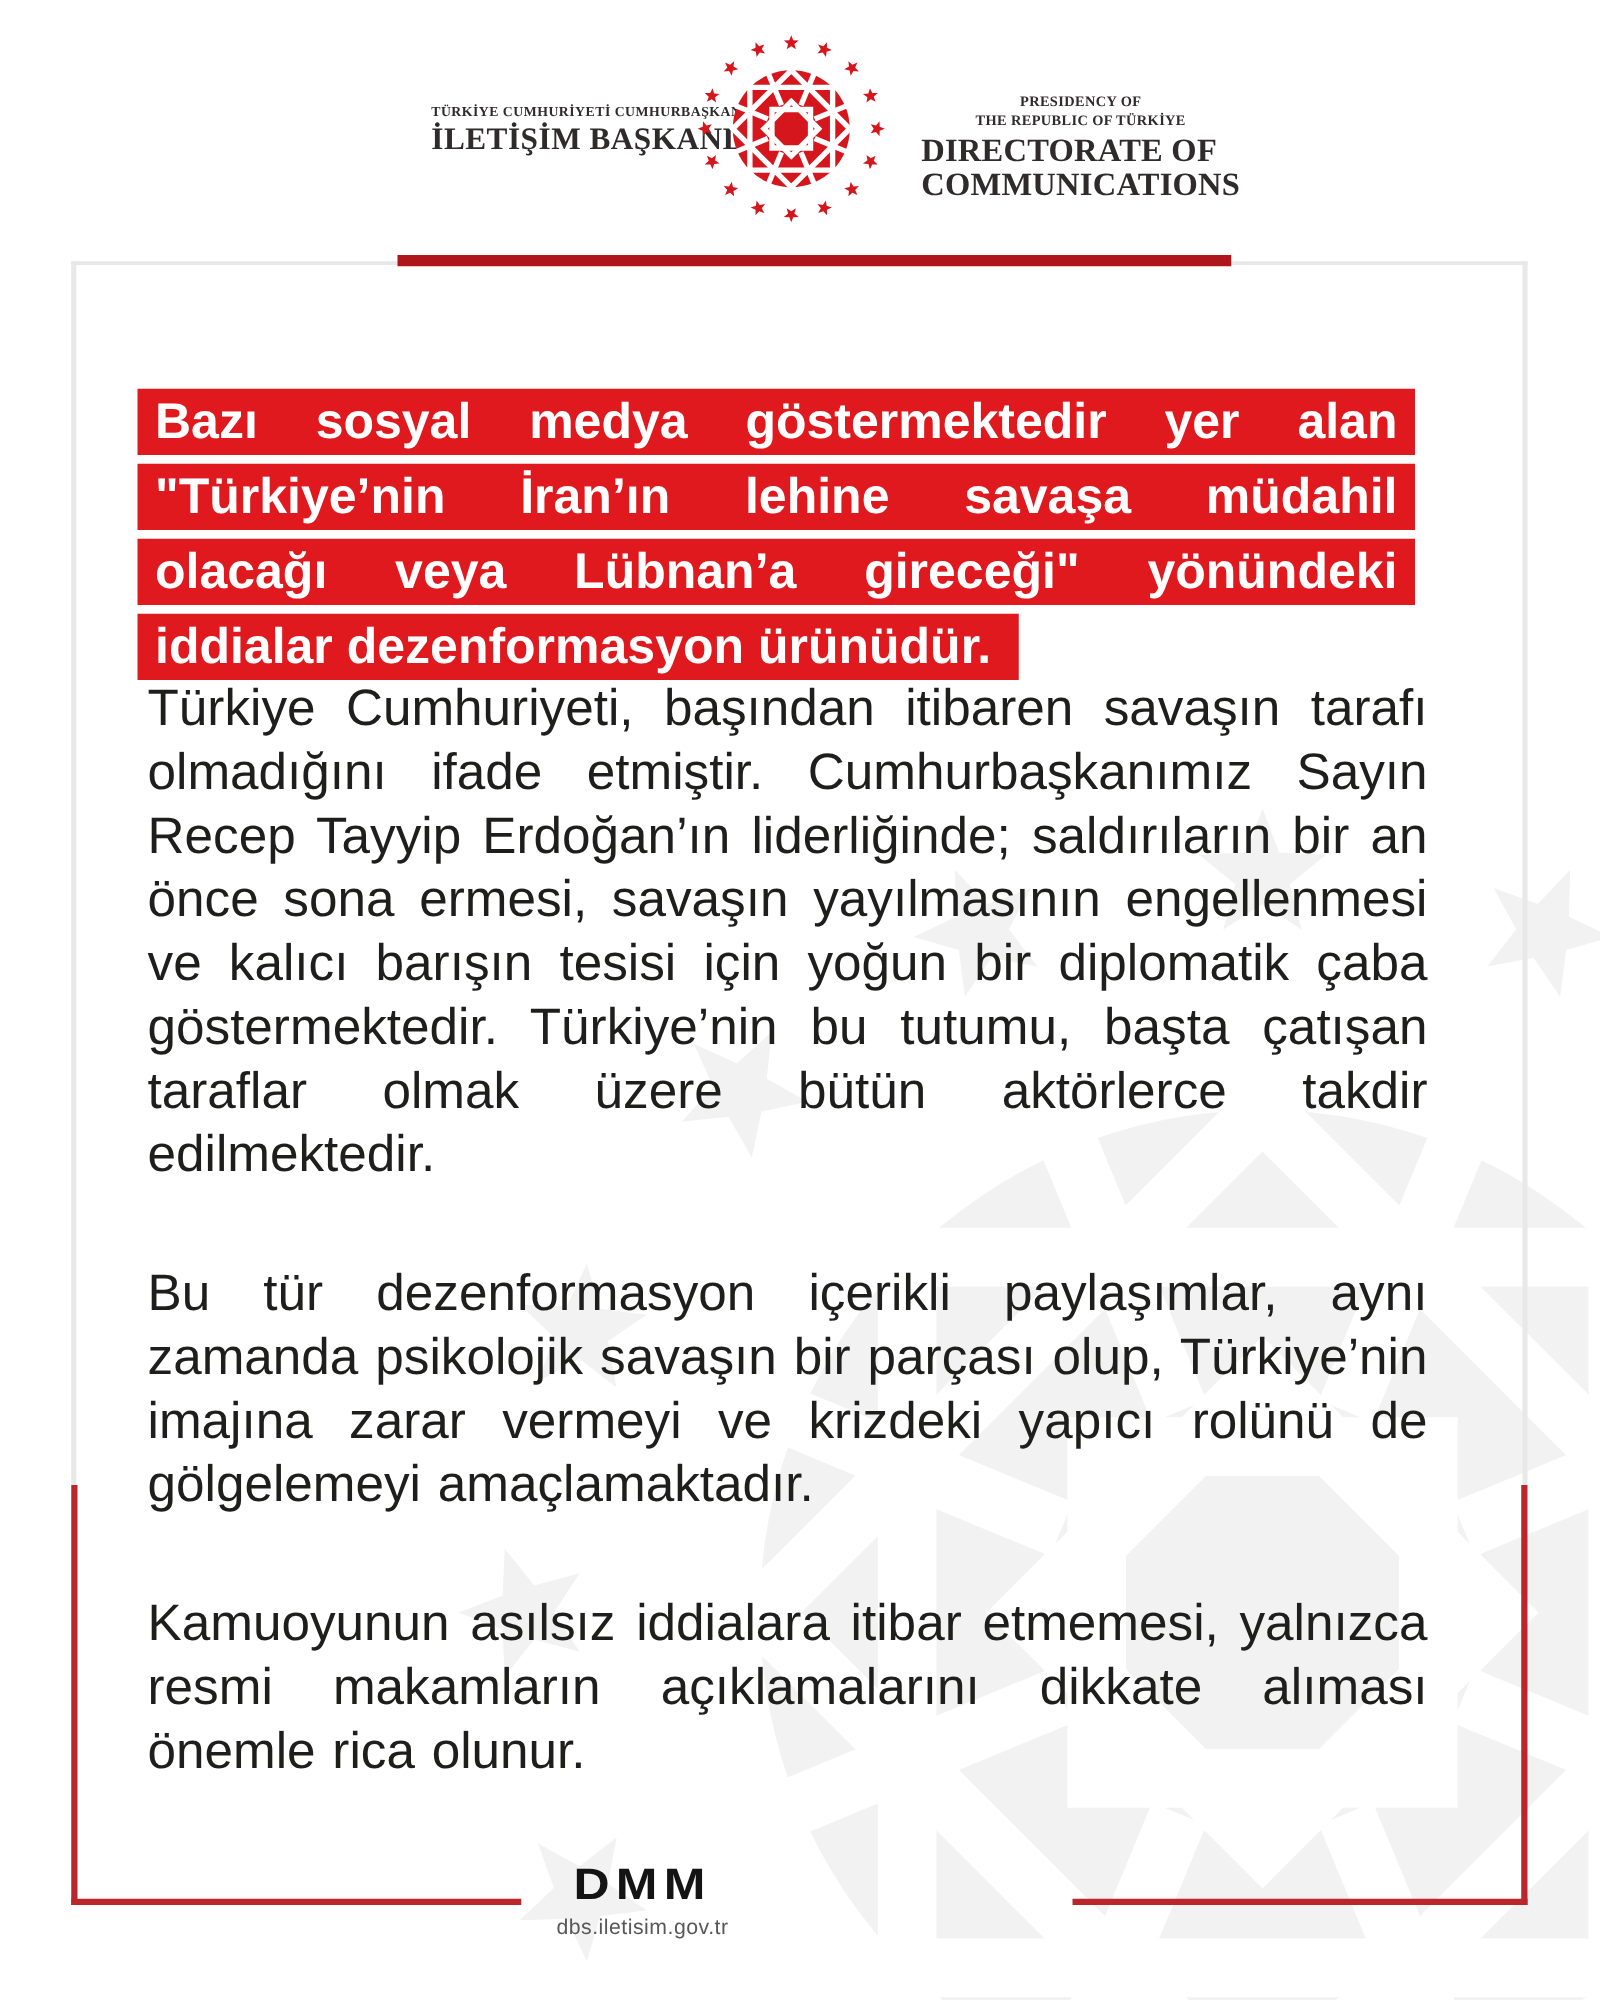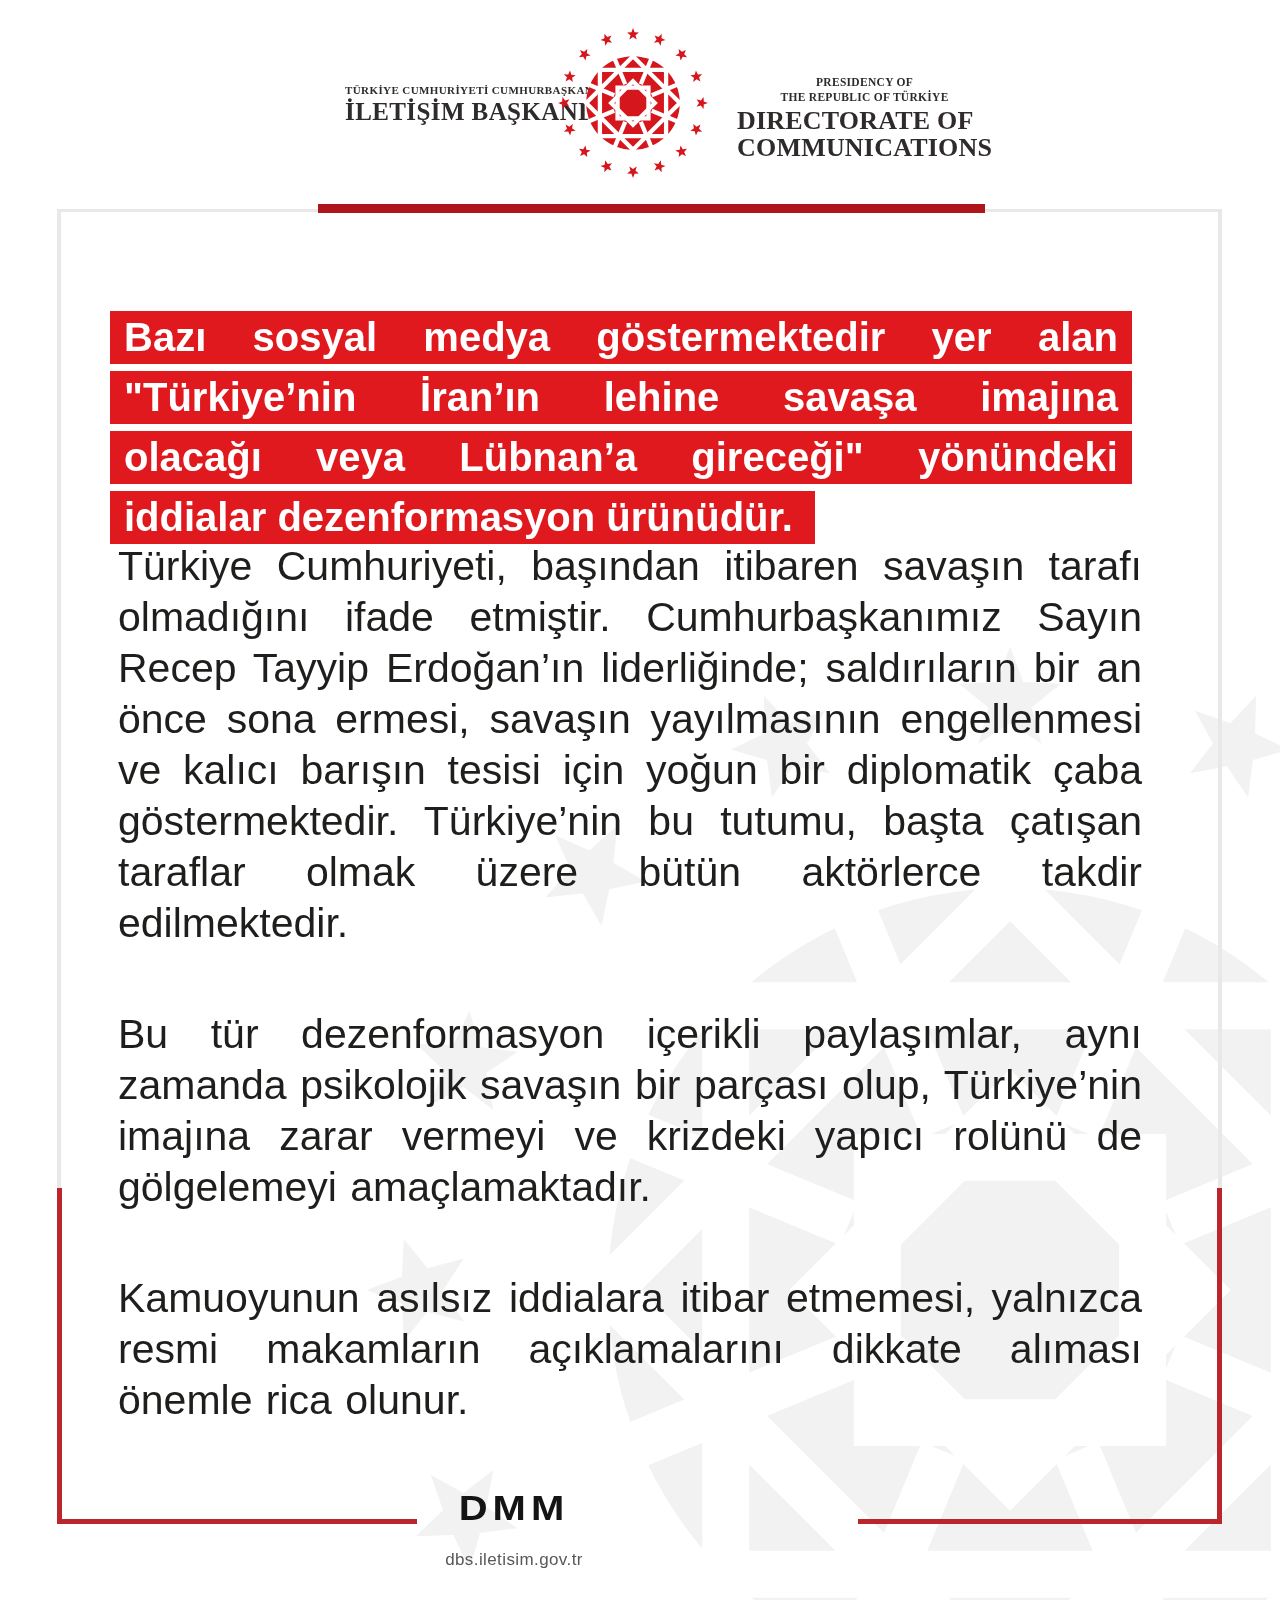--- a/index.html
+++ b/index.html
@@ -59,21 +59,21 @@
     text-align:justify; text-align-last:left; margin:0 0 60px 0;
     word-spacing:2px;
   }
 
   
   .footer { position:absolute; left:0; top:1488px; width:1028px; text-align:center; z-index:3; }
   .dmm-logo {
     font-size:40px; font-weight:bold; letter-spacing:5px; color:#141414;
     transform:scaleY(0.88); display:inline-block; line-height:1;
   }
-  .site-url { font-size:17px; color:#585858; letter-spacing:0.4px; margin-top:22px; }
+  .site-url { font-size:17px; color:#585858; letter-spacing:0.4px; margin-top:4px; }
 </style>
 </head>
 <body>
 
 <div class="page">
 
   <svg width="0" height="0" style="position:absolute" aria-hidden="true">
     <defs>
       <path id="star5" d="M0,-8 L-2,-2.75 L-7.61,-2.47 L-3.23,1.05 L-4.7,6.47 L0,3.4 L4.7,6.47 L3.23,1.05 L7.61,-2.47 L2,-2.75 Z"></path>
       <g id="emblem-motif">
@@ -154,21 +154,21 @@
         <span>medya</span>
         <span>göstermektedir</span>
         <span>yer</span>
         <span>alan</span>
       </div>
     <div class="headline-line justify">
         <span>"Türkiye’nin</span>
         <span>İran’ın</span>
         <span>lehine</span>
         <span>savaşa</span>
-        <span>imajına</span>
+        <span>müdahil</span>
       </div>
     <div class="headline-line justify">
         <span>olacağı</span>
         <span>veya</span>
         <span>Lübnan’a</span>
         <span>gireceği"</span>
         <span>yönündeki</span>
       </div>
     <div class="headline-line last">iddialar dezenformasyon ürünüdür.</div>
   </div>

